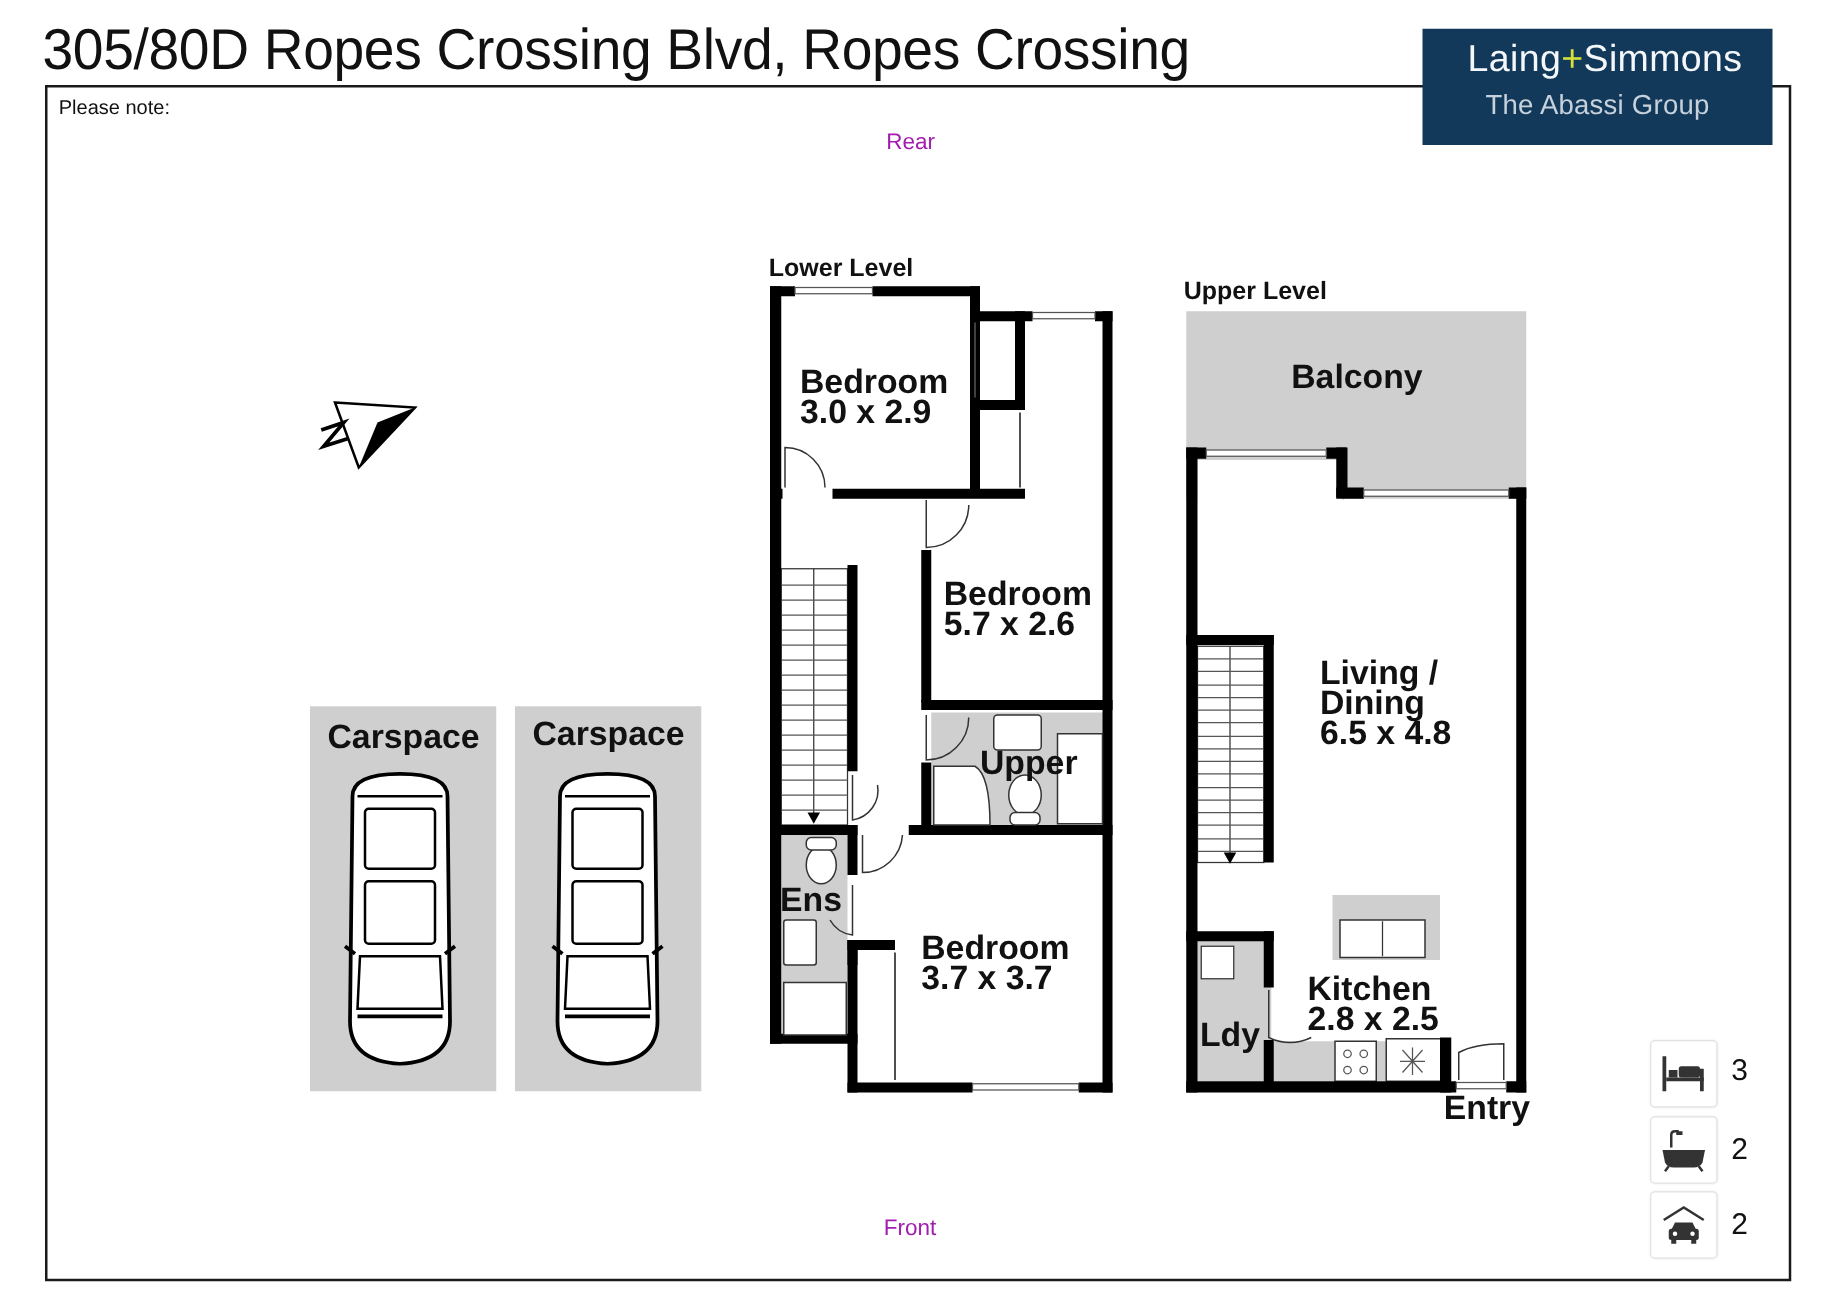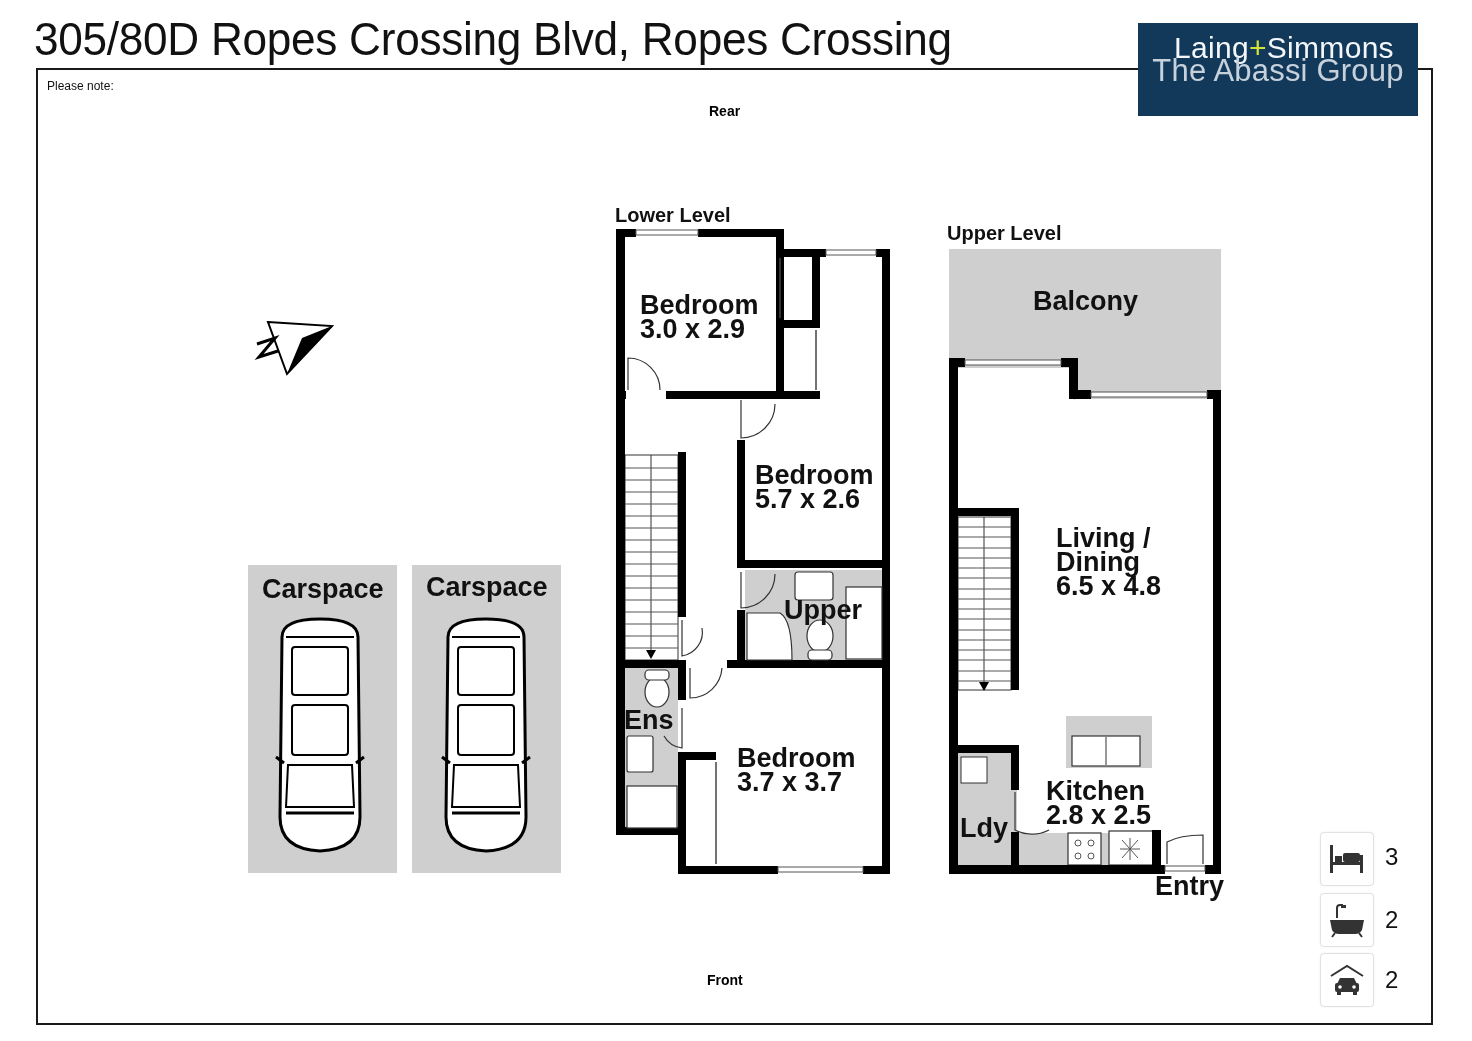--- a/index.html
+++ b/index.html
@@ -2,23 +2,23 @@
 <html><head>
 <meta charset="utf-8">
 <style>
   html, body { margin: 0; padding: 0; background: #ffffff; }
   body { width: 1472px; height: 1041px; position: relative; overflow: hidden; font-family: "Liberation Sans", sans-serif; color: #111; }
   .title { position: absolute; left: 34px; top: 12px; font-size: 46px; font-weight: normal; letter-spacing: -0.3px; color: #111; white-space: nowrap; transform: scaleX(0.96); transform-origin: left top; }
   .frame { position: absolute; left: 36px; top: 68px; width: 1397px; height: 957px; border: 2px solid #1a1a1a; box-sizing: border-box; }
   .logo { position: absolute; left: 1138px; top: 23px; width: 280px; height: 93px; background: #12395a; color: #fff; box-sizing: border-box; }
   .logo .brand { position: absolute; left: 0; right: 0; top: 8px; text-align: center; font-size: 30px; font-weight: normal; letter-spacing: 0.3px; color: #f4f7fa; margin-left: 12px; }
   .logo .brand .plus { color: #d7e238; }
-  .logo .group { position: absolute; left: 0; right: 0; top: 30px; text-align: center; font-size: 31px; color: #c6d1dc; letter-spacing: 0.2px; }
-  .note { position: absolute; left: 47px; top: 76px; font-size: 12px; line-height: 21px; color: #111; }
-  .label { position: absolute; font-size: 14px; color: #000000; font-weight: bold; }
+  .logo .group { position: absolute; left: 0; right: 0; top: 48px; text-align: center; font-size: 22px; color: #c6d1dc; letter-spacing: 0.2px; }
+  .note { position: absolute; left: 47px; top: 76px; font-size: 16px; line-height: 21px; color: #111; }
+  .label { position: absolute; font-size: 18px; color: #a21caf; }
   .lvl { position: absolute; font-size: 20px; font-weight: bold; color: #111; }
   .rm { position: absolute; font-size: 27px; font-weight: bold; text-align: left; line-height: 24px; color: #111; }
   svg.plan { position: absolute; left: 0; top: 0; }
   .stat { position: absolute; left: 1320px; width: 52px; height: 52px; border: 1px solid #e2e2e2; border-radius: 4px; background: #fff; box-shadow: 0 0 2px rgba(0,0,0,0.08); }
   .stat svg { position: absolute; left: 6px; top: 6px; }
   .stat-val { position: absolute; left: 1385px; font-size: 24px; color: #111; }
 </style>
 </head>
 <body>
 

